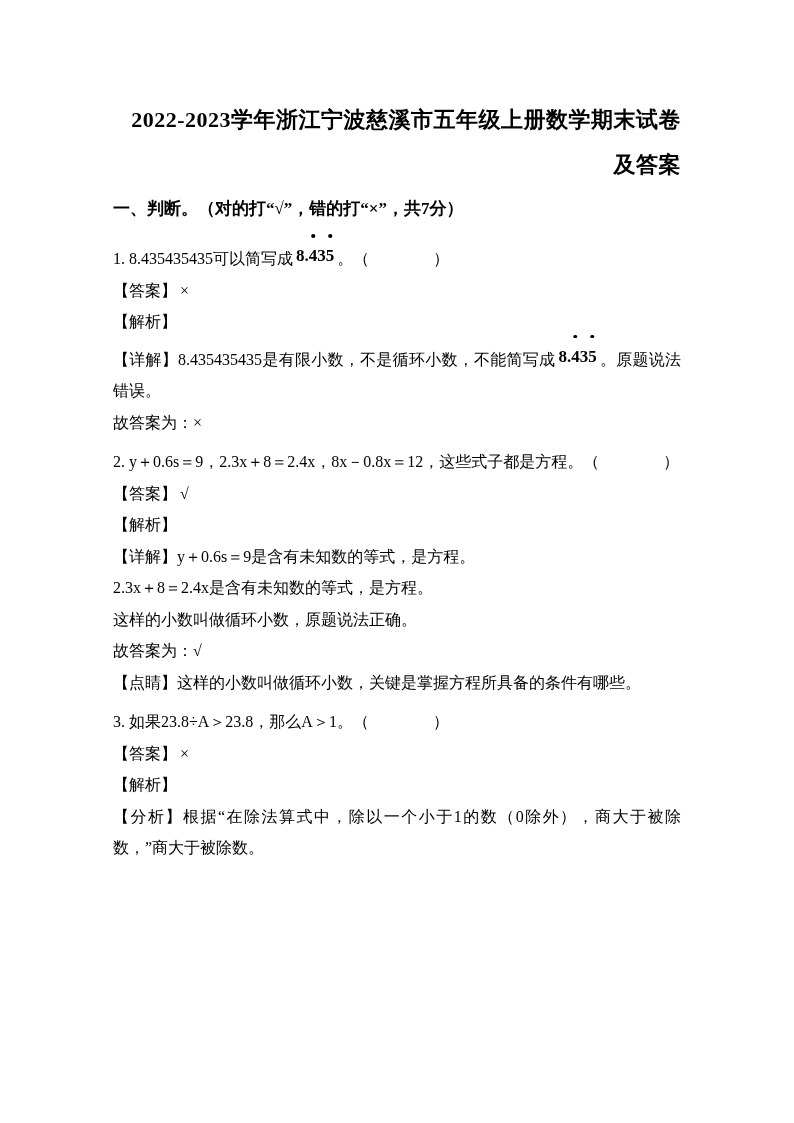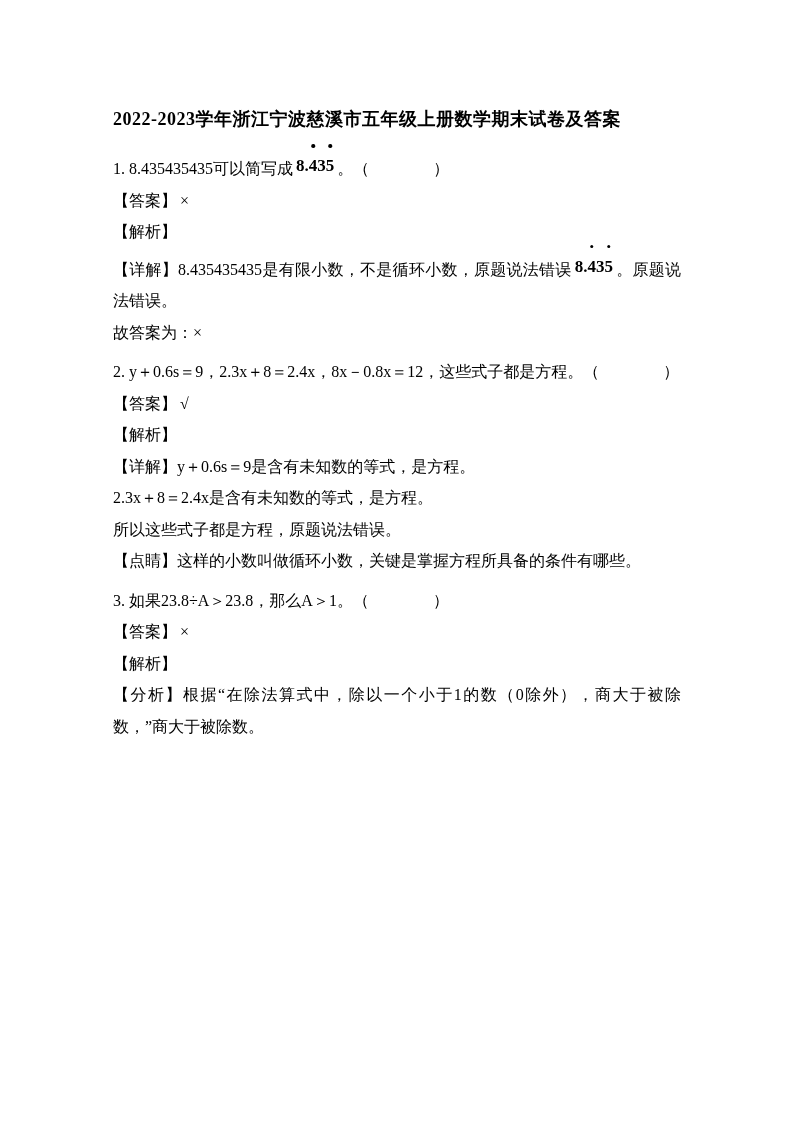--- a/index.html
+++ b/index.html
@@ -8,34 +8,34 @@
     width:794px; height:1123px;
     margin:0 auto;
     background:#ffffff;
     font-family:"Liberation Serif","DejaVu Serif",serif;
     color:#000;
     overflow:hidden;
   }
   .content { position:absolute; left:113px; top:0; width:568px; }
   .doc-title {
     margin:0; padding-top:97px;
-    font-size:18px; font-weight:700;
-    text-align:left; line-height:45px;
+    font-size:22px; font-weight:700;
+    text-align:right; line-height:45px;
     letter-spacing:0.5px;
   }
   .section-heading {
     margin:5px 0 0 0;
     font-size:17px; font-weight:700; line-height:33px;
   }
   .para {
     margin:0; font-size:16px; line-height:31.5px;
     text-align:justify;
   }
   .question { margin-top:8px; }
-  .q1q { margin-top:11px; }
+  .q1q { margin-top:18px; }
   .mt { margin-top:6px; }
   .mark { margin-left:3px; }
   
   .repnum {
     font-weight:700; font-size:17px;
     position:relative; top:-3px;
     margin:0 3px;
     white-space:nowrap;
   }
   .dotted { position:relative; display:inline-block; }
@@ -47,47 +47,49 @@
   }
 </style>
 </head>
 <body>
 
 <div class="page">
   <div class="content">
 
     <h1 class="doc-title">2022-2023学年浙江宁波慈溪市五年级上册数学期末试卷及答案</h1>
 
+    <h2 class="section-heading">一、判断。（对的打“√”，错的打“×”，共7分）</h2>
 
     <p class="para question q1q"><span>1. 8.435435435可以简写成</span><span class="repnum"><span>8.</span><span class="dotted">4</span><span>3</span><span class="dotted">5</span></span><span>。（　　　　）</span></p>
 
     <p class="para"><span>【答案】</span><span class="mark">×</span></p>
 
     <p class="para"><span>【解析】</span></p>
 
 
-    <p class="para mt"><span>【详解】</span><span>8.435435435是有限小数，不是循环小数，原题说法错误</span><span class="repnum"><span>8.</span><span class="dotted">4</span><span>3</span><span class="dotted">5</span></span><span>。原题说法错误。</span></p>
+    <p class="para mt"><span>【详解】</span><span>8.435435435是有限小数，不是循环小数，不能简写成</span><span class="repnum"><span>8.</span><span class="dotted">4</span><span>3</span><span class="dotted">5</span></span><span>。原题说法错误。</span></p>
 
     <p class="para">故答案为：×</p>
 
 
     <p class="para question">2. y＋0.6s＝9，2.3x＋8＝2.4x，8x－0.8x＝12，这些式子都是方程。（　　　　）</p>
 
     <p class="para"><span>【答案】</span><span class="mark">√</span></p>
 
     <p class="para"><span>【解析】</span></p>
 
 
     <p class="para"><span>【详解】</span><span>y＋0.6s＝9是含有未知数的等式，是方程。</span></p>
 
     <p class="para">2.3x＋8＝2.4x是含有未知数的等式，是方程。</p>
 
 
-    <p class="para">所以这些式子都是方程，原题说法错误。</p>
+    <p class="para">这样的小数叫做循环小数，原题说法正确。</p>
 
+    <p class="para">故答案为：√</p>
 
     <p class="para"><span>【点睛】</span><span>这样的小数叫做循环小数，关键是掌握方程所具备的条件有哪些。</span></p>
 
     <p class="para question">3. 如果23.8÷A＞23.8，那么A＞1。（　　　　）</p>
 
     <p class="para"><span>【答案】</span><span class="mark">×</span></p>
 
     <p class="para"><span>【解析】</span></p>
 
     <p class="para"><span>【分析】</span><span>根据“在除法算式中，除以一个小于1的数（0除外），商大于被除数，”商大于被除数。</span></p>

